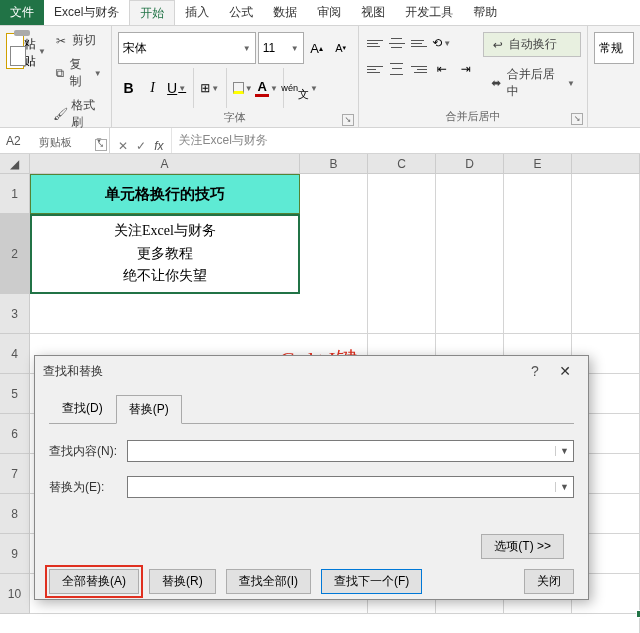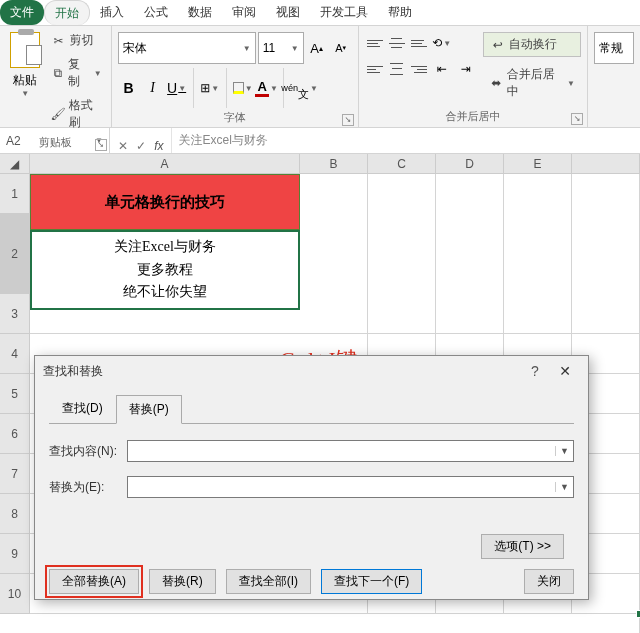--- a/index.html
+++ b/index.html
@@ -1,29 +1,29 @@
 <!DOCTYPE html>
 <html><head>
 <meta charset="utf-8">
 <style>
   * { box-sizing: border-box; margin: 0; padding: 0; }
   body { font-family: "Microsoft YaHei", SimSun, sans-serif; font-size: 12px; background: #fff; width: 640px; height: 633px; overflow: hidden; position: relative; }
   
   .tabbar { display:flex; background:#fff; height:26px; align-items:stretch; border-bottom:1px solid #d4d4d4; }
-  .tab { padding:4px 10px; color:#333; cursor:pointer; display:flex; align-items:center;border-radius:12px; }
+  .tab { padding:4px 10px; color:#333; cursor:pointer; display:flex; align-items:center; }
   .tab.green { background:#217346; color:#fff; }
   .tab.active { background:#f3f3f3; color:#217346; border:1px solid #d4d4d4; border-bottom:none; }
   
   .ribbon { background:#f3f3f3; height:102px; border-bottom:1px solid #d4d4d4; display:flex; }
   .ribgroup { border-right:1px solid #d4d4d4; display:flex; flex-direction:column; padding:2px 6px 0 6px; }
   .ribgroup .body { flex:1; display:flex; align-items:flex-start; }
   .ribgroup .label { text-align:center; color:#666; font-size:11px; padding:2px 0 3px 0; position:relative; }
   .expander { position:absolute; right:-2px; bottom:2px; width:12px; height:12px; border:1px solid #aaa; font-size:8px; line-height:10px; text-align:center; color:#666; }
   
-  .paste-big { display:flex; flex-direction:column; align-items:center; width:40px; padding-top:4px; }
+  .paste-big { display:flex; flex-direction:row; align-items:center; width:40px; padding-top:4px; }
   .paste-icon { width:30px; height:36px; background:#fff; border:1px solid #d0a000; position:relative; }
   .paste-icon::before { content:""; position:absolute; top:-4px; left:7px; width:16px; height:6px; background:#aaa; border-radius:2px; }
   .paste-icon::after { content:""; position:absolute; bottom:2px; right:-3px; width:14px; height:18px; background:#fff; border:1px solid #888; }
   .small-btn { display:flex; align-items:center; gap:3px; padding:2px 3px; color:#444; cursor:pointer; }
   .sbicon { width:16px; height:16px; display:inline-flex; align-items:center; justify-content:center; }
   .dd { font-size:8px; color:#666; margin-left:1px; }
   
   .font-col { display:flex; flex-direction:column; gap:4px; }
   .row { display:flex; align-items:center; gap:2px; }
   .combo { background:#fff; border:1px solid #ababab; height:32px; display:flex; align-items:center; padding:0 4px; }
@@ -46,21 +46,21 @@
   .sheet { position:relative; }
   .colhdr-row { display:flex; height:20px; background:#e6e6e6; }
   .rowhdr { width:30px; background:#e6e6e6; border-right:1px solid #ccc; border-bottom:1px solid #ccc; display:flex; align-items:center; justify-content:center; color:#555; }
   .colhdr { border-right:1px solid #ccc; border-bottom:1px solid #ccc; display:flex; align-items:center; justify-content:center; color:#555; }
   .colA { width:270px; } .colO { width:68px; }
   .gridbody { display:flex; }
   .rowhdrs { display:flex; flex-direction:column; }
   .cells { position:relative; flex:1; }
   .cell { position:absolute; border-right:1px solid #d4d4d4; border-bottom:1px solid #d4d4d4; }
   
-  .cell-a1 { left:0; top:0; width:270px; height:56px; background:#ef4444; border:1px solid #548235; display:flex; align-items:center; justify-content:center; font-weight:bold; font-size:15px; font-family:Liberation Sans, sans-serif; }
+  .cell-a1 { left:0; top:0; width:270px; height:40px; background:#5eead4; border:1px solid #548235; display:flex; align-items:center; justify-content:center; font-weight:bold; font-size:15px; font-family:Liberation Sans, sans-serif; }
   .cell-a2 { left:0; top:40px; width:270px; height:80px; border:2px solid #217346; display:flex; flex-direction:column; align-items:center; justify-content:center; font-size:14px; font-family:SimSun; line-height:1.6; }
   .cell-a2::after { content:""; position:absolute; right:-4px; bottom:-4px; width:6px; height:6px; background:#217346; border:1px solid #fff; }
   
   .dialog { position:absolute; left:34px; top:355px; width:555px; height:245px; background:#f0f0f0; border:1px solid #888; box-shadow:3px 3px 12px rgba(0,0,0,0.3); font-size:12px; }
   .dialog-title { height:30px; display:flex; align-items:center; padding:0 8px; }
   .dialog-title .t { flex:1; color:#333; }
   .dialog-title .q { width:30px; text-align:center; font-size:14px; color:#555; cursor:pointer; }
   .dialog-title .x { width:30px; text-align:center; font-size:14px; color:#333; cursor:pointer; }
   .dlg-tabs { display:flex; margin:8px 0 0 14px; }
   .dlg-tab { padding:5px 12px; border:1px solid transparent; cursor:pointer; font-size:12px; }
@@ -81,20 +81,21 @@
   .arrow-svg { position:absolute; left:100px; top:370px; pointer-events:none; }
   
   .ruyin { font-size:11px; }
   .vline { width:1px; height:40px; background:#d4d4d4; margin:0 3px; }
 </style>
 </head>
 <body>
 
 <div class="tabbar">
   <div class="tab green">文件</div>
+  <div class="tab">Excel与财务</div>
   <div class="tab active">开始</div>
   <div class="tab">插入</div>
   <div class="tab">公式</div>
   <div class="tab">数据</div>
   <div class="tab">审阅</div>
   <div class="tab">视图</div>
   <div class="tab">开发工具</div>
   <div class="tab">帮助</div>
 </div>
 

